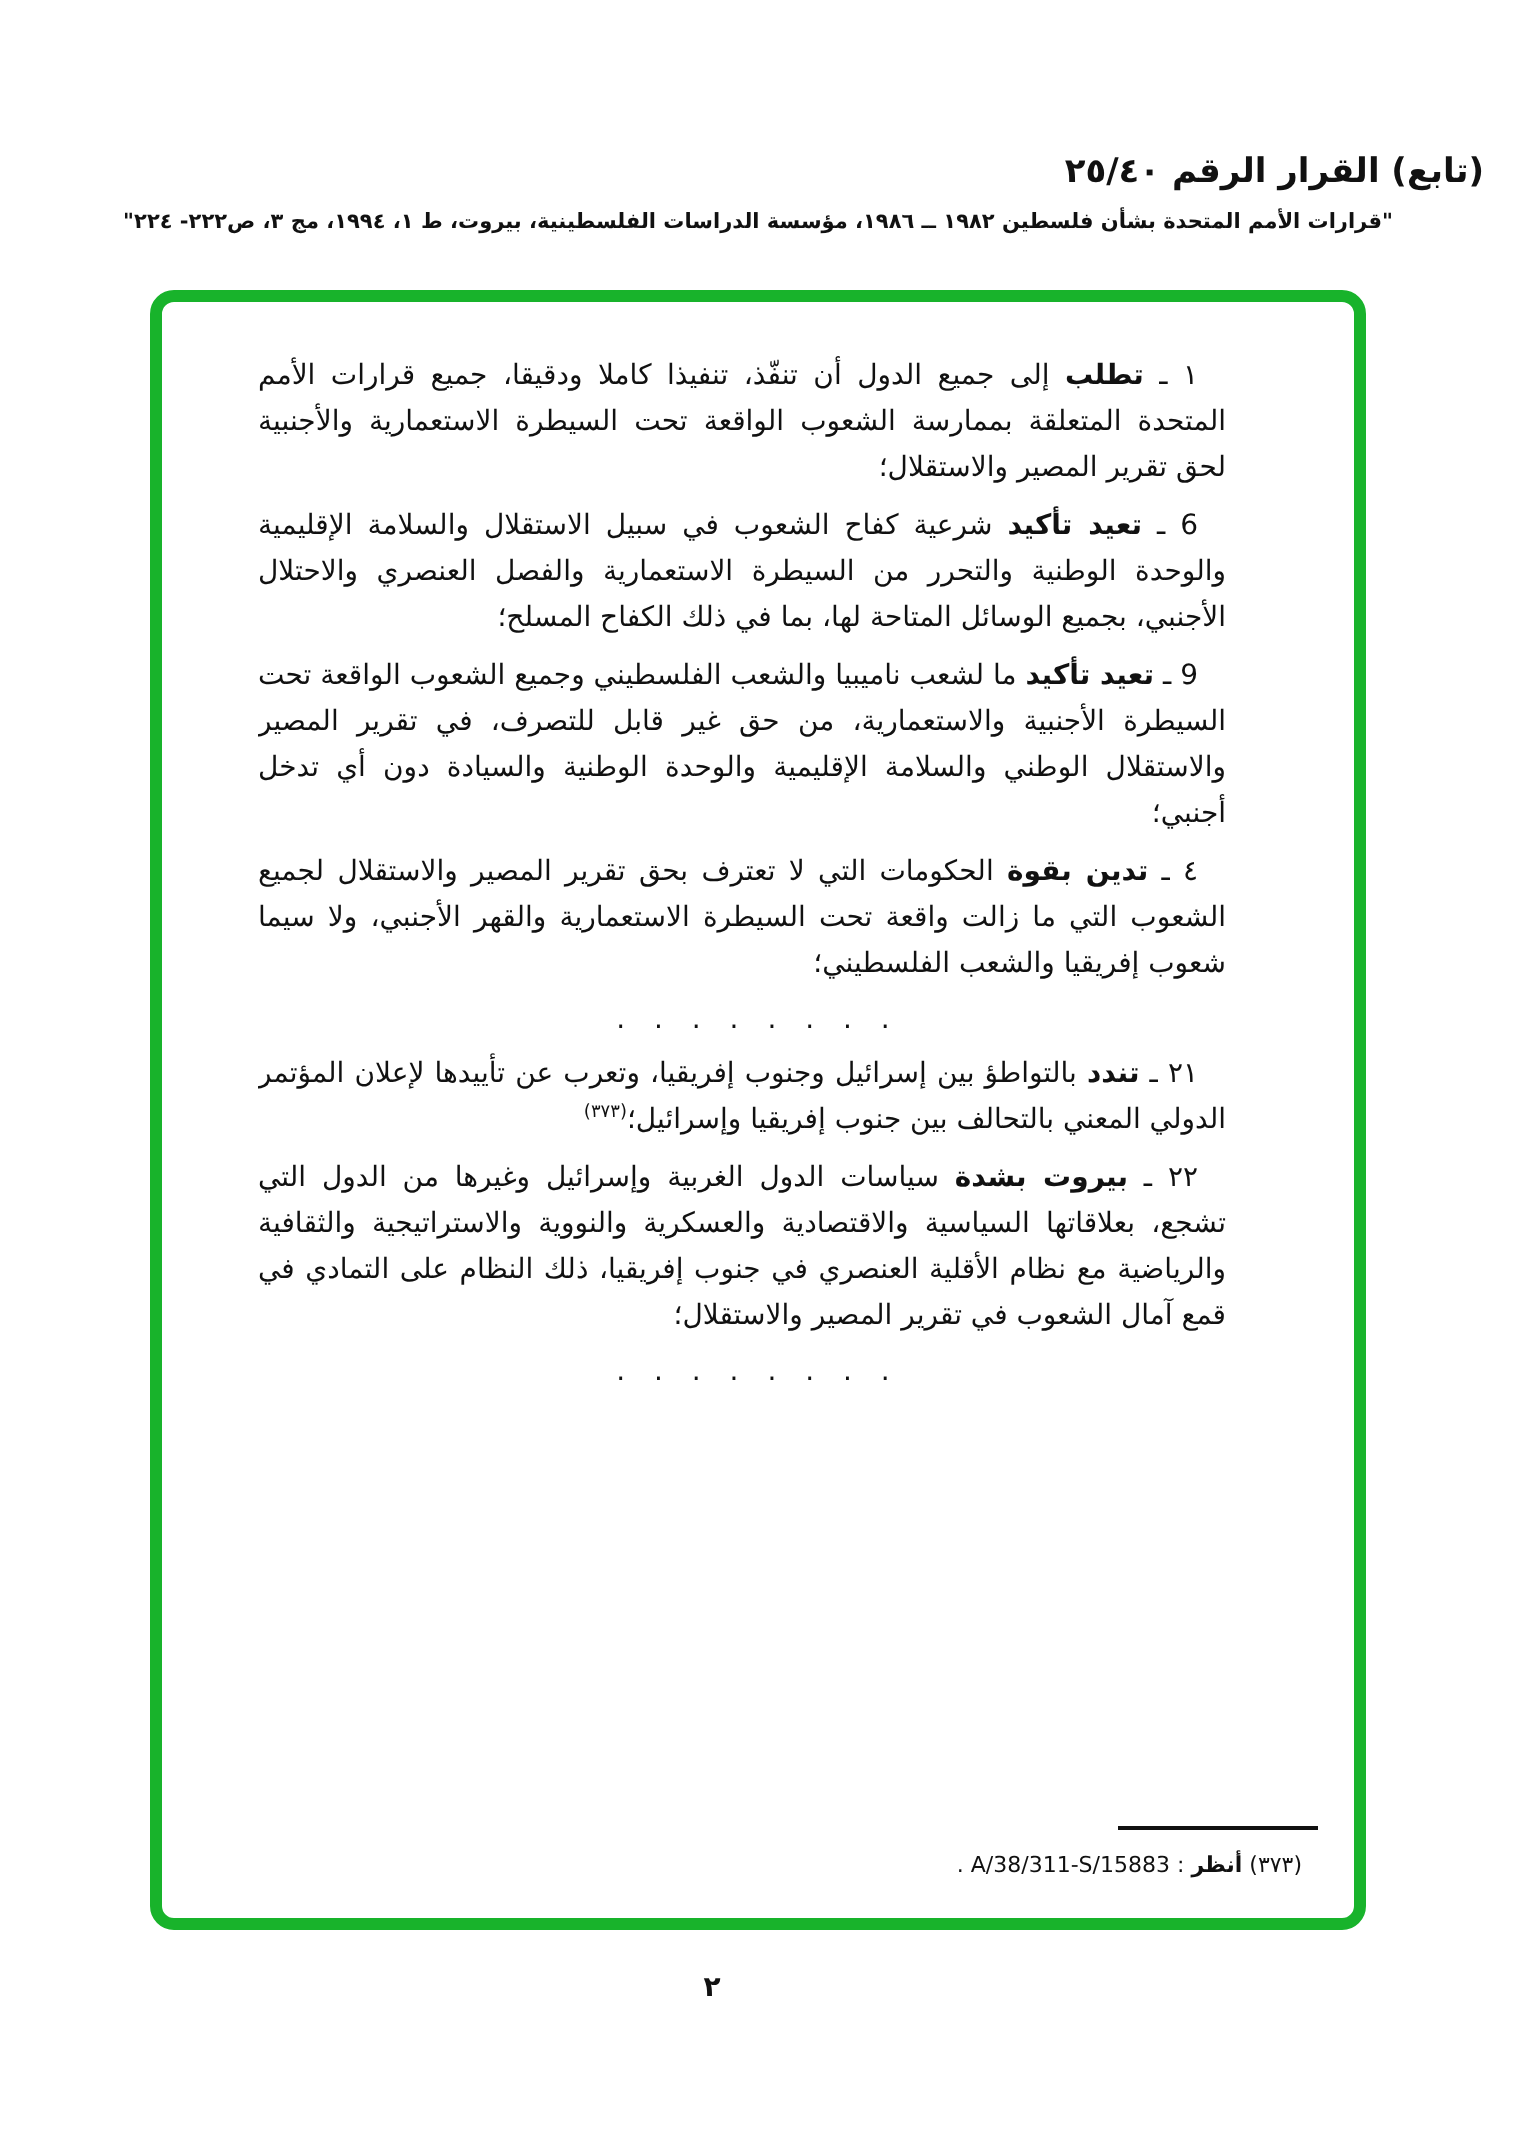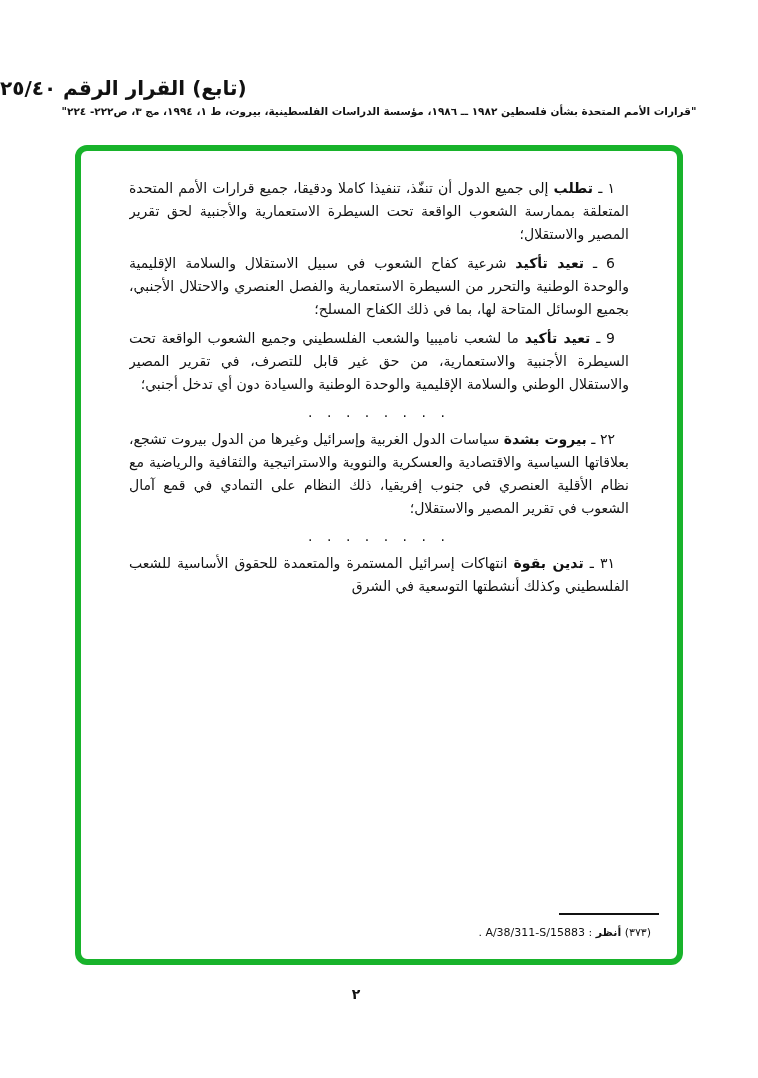--- a/index.html
+++ b/index.html
@@ -2,36 +2,36 @@
 <html lang="ar"><head>
 <meta charset="utf-8">
 <style>
   html,body{margin:0;padding:0;}
   body{
     width:758px;height:1078px;background:#ffffff;position:relative;
     font-family:"DejaVu Sans","Liberation Sans",sans-serif;color:#111;
     overflow:hidden;
   }
   .page-title{
-    position:absolute;top:76px;left:0;right:4px;text-align:left;
-    direction:rtl;font-size:20px;font-weight:bold;letter-spacing:0.2px;
+    position:absolute;top:76px;left:0;right:16px;text-align:right;
+    direction:rtl;font-size:17px;font-weight:bold;letter-spacing:0.2px;
   }
   .source-line{
     position:absolute;top:105px;left:36px;right:36px;text-align:center;
     direction:rtl;font-size:10.5px;font-weight:bold;white-space:nowrap;
   }
   .green-box{
     position:absolute;left:75px;top:145px;width:596px;height:808px;
     border:6px solid #18b32b;border-radius:12px;background:#ffffff;
   }
   .res-body{
     position:absolute;top:26px;right:48px;left:48px;max-height:712px;overflow:hidden;
     direction:rtl;text-align:justify;font-size:14px;line-height:23px;
   }
-  p.clause{margin:0 0 6px 0;text-indent:14px;}
+  p.clause{margin:0 16px 6px 0;text-indent:14px;}
   .clause .lead{font-weight:bold;}
   .clause sup.ref{font-size:9px;line-height:0;}
   .dots-sep{
     margin:2px 0 6px 0;text-align:center;text-indent:0;
     letter-spacing:5px;font-size:14px;line-height:20px;
   }
   .footnote-area{
     position:absolute;bottom:20px;right:16px;left:61px;
     direction:rtl;text-align:right;
   }
@@ -53,24 +53,25 @@
 
 <div class="page-title">(تابع) القرار الرقم ٢٥/٤٠</div>
 
 <div class="source-line">"قرارات الأمم المتحدة بشأن فلسطين ١٩٨٢ ــ ١٩٨٦، مؤسسة الدراسات الفلسطينية، بيروت، ط ١، ١٩٩٤، مج ٣، ص٢٢٢- ٢٢٤"</div>
 
 <div class="green-box">
   <div class="res-body">
       <p class="clause"><span class="num">١ ـ </span><span class="lead">تطلب</span><span class="txt"> إلى جميع الدول أن تنفّذ، تنفيذا كاملا ودقيقا، جميع قرارات الأمم المتحدة المتعلقة بممارسة الشعوب الواقعة تحت السيطرة الاستعمارية والأجنبية لحق تقرير المصير والاستقلال؛</span></p>
       <p class="clause"><span class="num">6 ـ </span><span class="lead">تعيد تأكيد</span><span class="txt"> شرعية كفاح الشعوب في سبيل الاستقلال والسلامة الإقليمية والوحدة الوطنية والتحرر من السيطرة الاستعمارية والفصل العنصري والاحتلال الأجنبي، بجميع الوسائل المتاحة لها، بما في ذلك الكفاح المسلح؛</span></p>
       <p class="clause"><span class="num">9 ـ </span><span class="lead">تعيد تأكيد</span><span class="txt"> ما لشعب ناميبيا والشعب الفلسطيني وجميع الشعوب الواقعة تحت السيطرة الأجنبية والاستعمارية، من حق غير قابل للتصرف، في تقرير المصير والاستقلال الوطني والسلامة الإقليمية والوحدة الوطنية والسيادة دون أي تدخل أجنبي؛</span></p>
+      <p class="clause"><span class="num">٤ ـ </span><span class="lead">تدين بقوة</span><span class="txt"> الحكومات التي لا تعترف بحق تقرير المصير والاستقلال لجميع الشعوب التي ما زالت واقعة تحت السيطرة الاستعمارية والقهر الأجنبي، ولا سيما شعوب إفريقيا والشعب الفلسطيني؛</span></p>
       <div class="dots-sep">. . . . . . . .</div>
-      <p class="clause"><span class="num">٢٢ ـ </span><span class="lead">بيروت بشدة</span><span class="txt"> سياسات الدول الغربية وإسرائيل وغيرها من الدول بيروت تشجع، بعلاقاتها السياسية والاقتصادية والعسكرية والنووية والاستراتيجية والثقافية والرياضية مع نظام الأقلية العنصري في جنوب إفريقيا، ذلك النظام على التمادي في قمع آمال الشعوب في تقرير المصير والاستقلال؛</span></p>
+      <p class="clause"><span class="num">٢١ ـ </span><span class="lead">تندد</span><span class="txt"> بالتواطؤ بين إسرائيل وجنوب إفريقيا، وتعرب عن تأييدها لإعلان المؤتمر الدولي المعني بالتحالف بين جنوب إفريقيا وإسرائيل؛</span><sup class="ref">(٣٧٣)</sup></p>
+      <p class="clause"><span class="num">٢٢ ـ </span><span class="lead">بيروت بشدة</span><span class="txt"> سياسات الدول الغربية وإسرائيل وغيرها من الدول التي تشجع، بعلاقاتها السياسية والاقتصادية والعسكرية والنووية والاستراتيجية والثقافية والرياضية مع نظام الأقلية العنصري في جنوب إفريقيا، ذلك النظام على التمادي في قمع آمال الشعوب في تقرير المصير والاستقلال؛</span></p>
       <div class="dots-sep">. . . . . . . .</div>
-      <p class="clause"><span class="num">٣١ ـ </span><span class="lead">تدين بقوة</span><span class="txt"> انتهاكات إسرائيل المستمرة والمتعمدة للحقوق الأساسية للشعب الفلسطيني وكذلك أنشطتها التوسعية في الشرق</span></p>
     </div>
   <div class="footnote-area">
     <span class="footnote-rule"></span>
     <div class="footnote-line"><span>(٣٧٣)</span> <span class="fn-label">أنظر</span> <span>:</span> <span>A/38/311-S/15883</span> <span>.</span></div>
   </div>
 </div>
 
 <div class="page-number">٢</div>
 
 </body></html>

